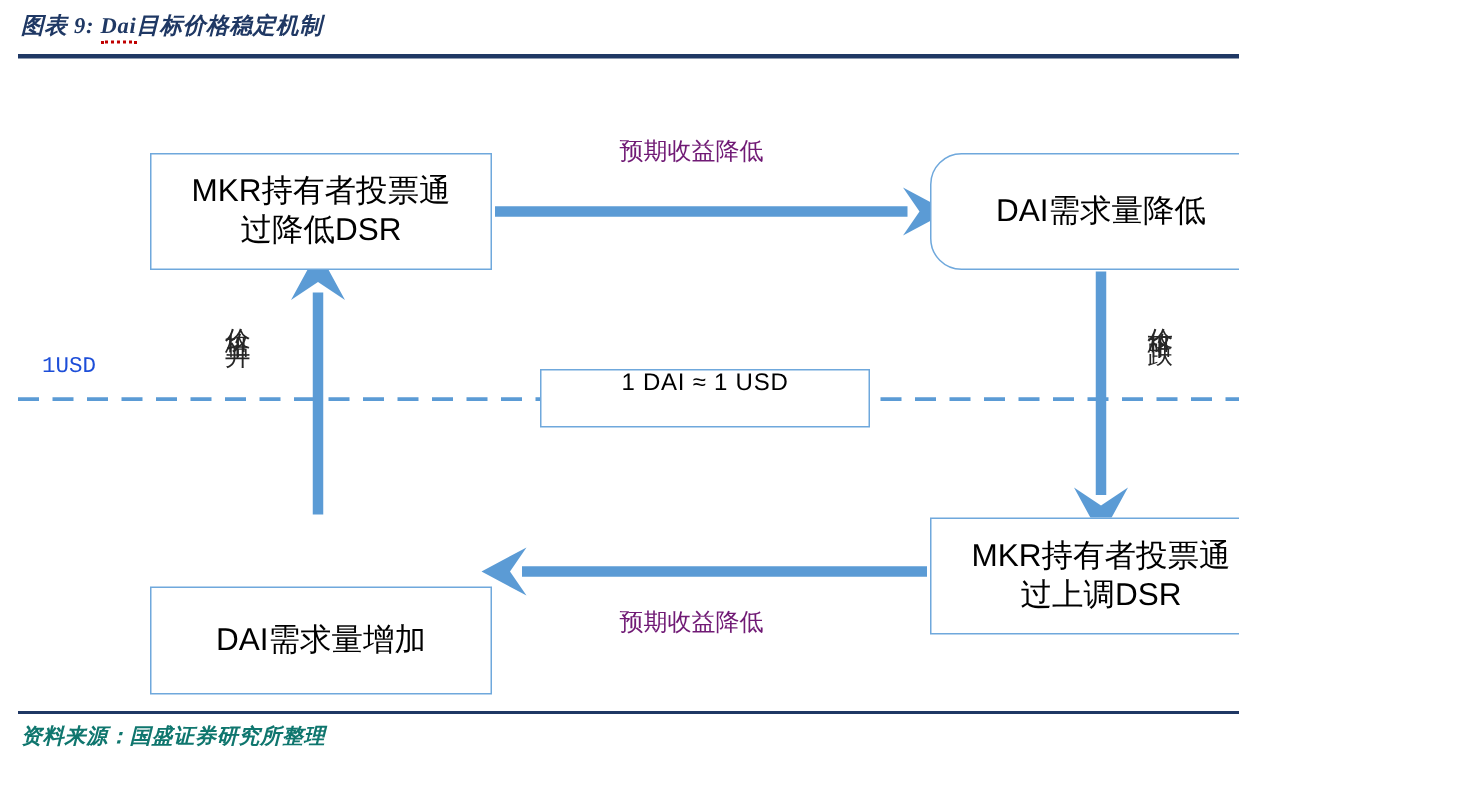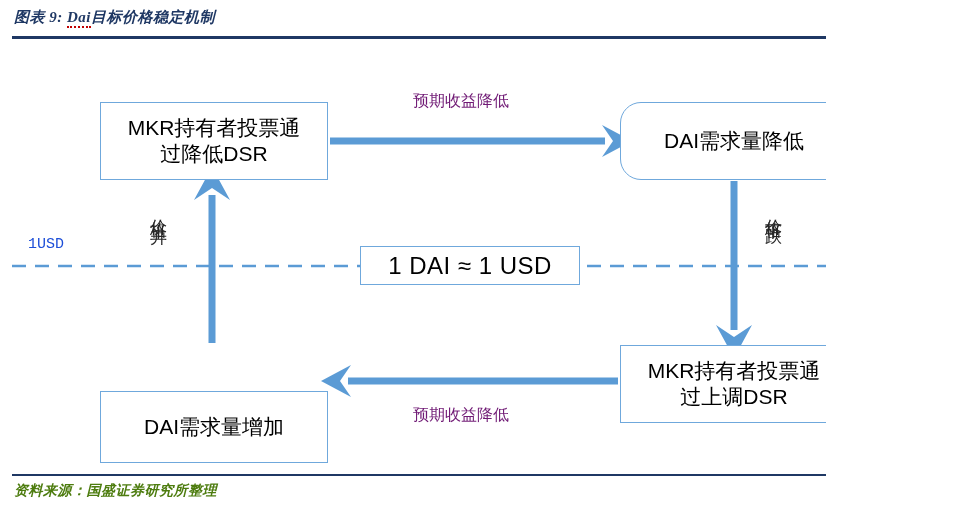--- a/index.html
+++ b/index.html
@@ -55,21 +55,21 @@
     background: #1F3864;
   }
   .fig-source {
     position: absolute;
     left: 14px;
     top: 482px;
     font-family: "Liberation Serif", "DejaVu Serif", serif;
     font-style: italic;
     font-weight: bold;
     font-size: 14px;
-    color: #4d7c0f;
+    color: #0f766e;
     white-space: nowrap;
     letter-spacing: 0.5px;
   }
 
   
   #diagram {
     position: absolute;
     left: 0;
     top: 40px;
     width: 972px;
@@ -105,23 +105,22 @@
   .peg-box {
     position: absolute;
     left: 360px;
     top: 206px;
     width: 220px;
     height: 39px;
     box-sizing: border-box;
     border: 1px solid #6FA8DC;
     background: #ffffff;
     display: flex;
-    align-items: center;
     justify-content: center;
-    font-size: 24px;
+    font-size: 16px;
     color: #000000;
     letter-spacing: 0.5px;
     z-index: 3;
   }
 
   
   .edge-label {
     position: absolute;
     font-size: 16px;
     color: #701a75;

